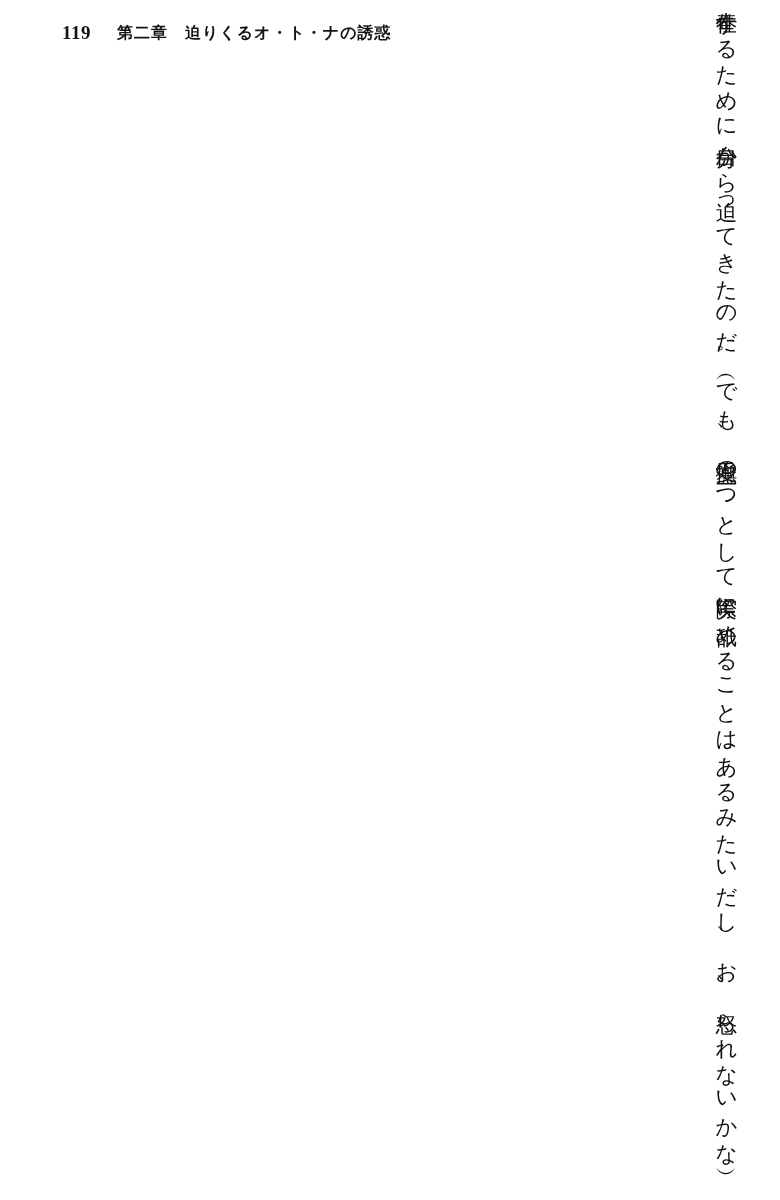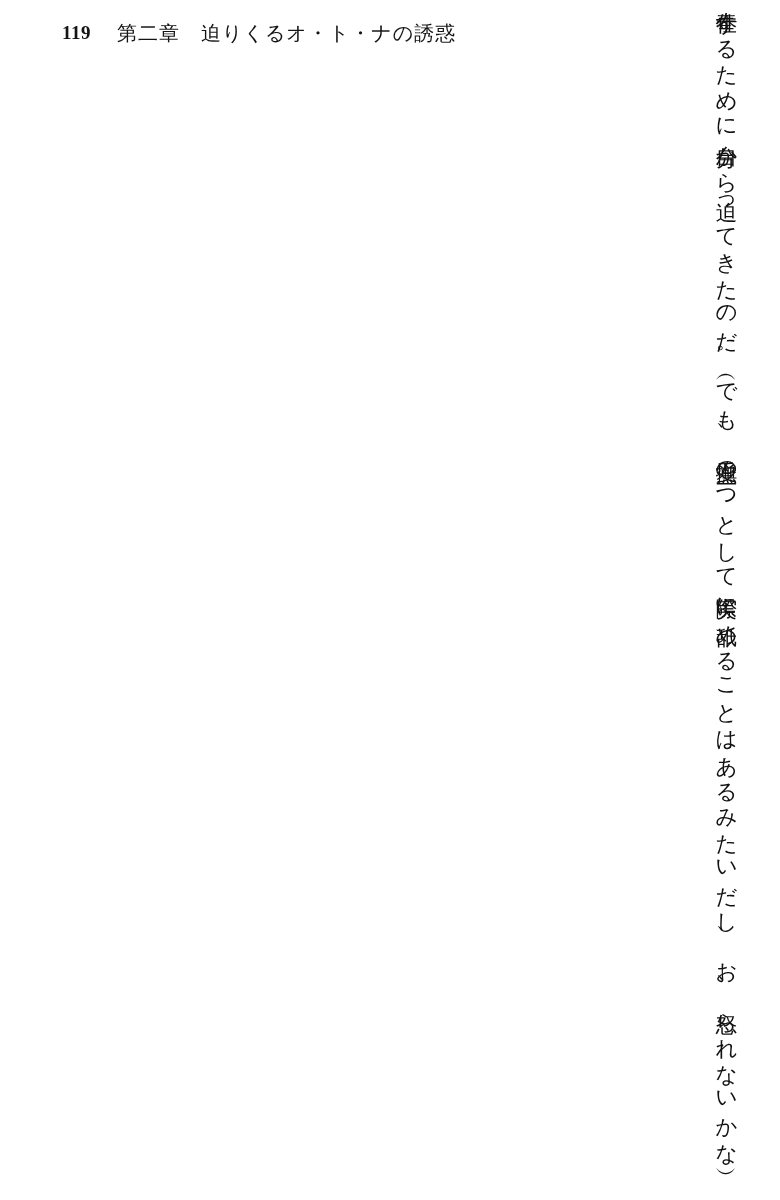--- a/index.html
+++ b/index.html
@@ -37,22 +37,22 @@
   }
   .page-number {
     font-family: "Liberation Serif", "DejaVu Serif", serif;
     font-size: 19px;
     font-weight: bold;
     letter-spacing: 0.5px;
     color: #141414;
   }
   .header-title {
     font-family: "DejaVu Serif", "Liberation Serif", serif;
-    font-size: 20px;
-    font-weight: normal;
+    font-size: 16px;
+    font-weight: bold;
     color: #141414;
     margin-left: 26px;
     letter-spacing: 1px;
   }
 
   .rule {
     position: absolute;
     top: 52px;
     left: 42px;
     width: 700px;

